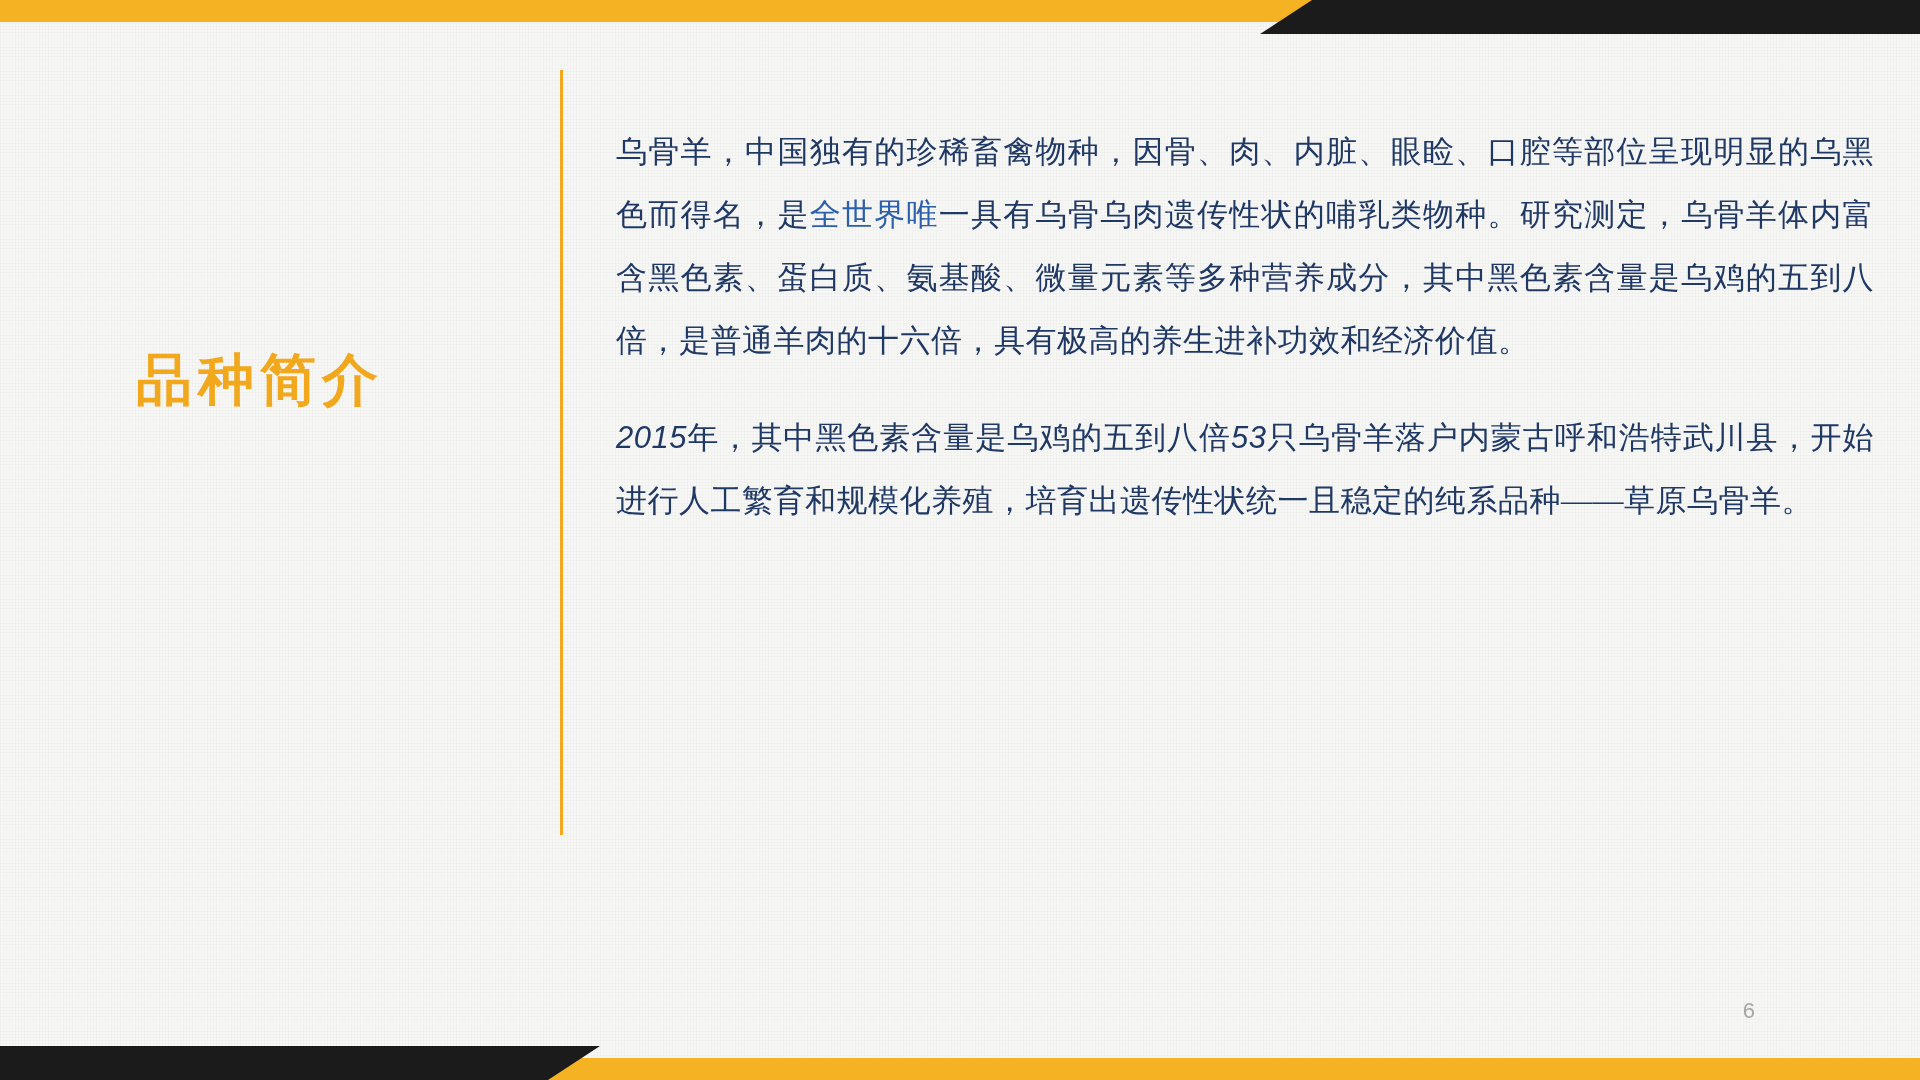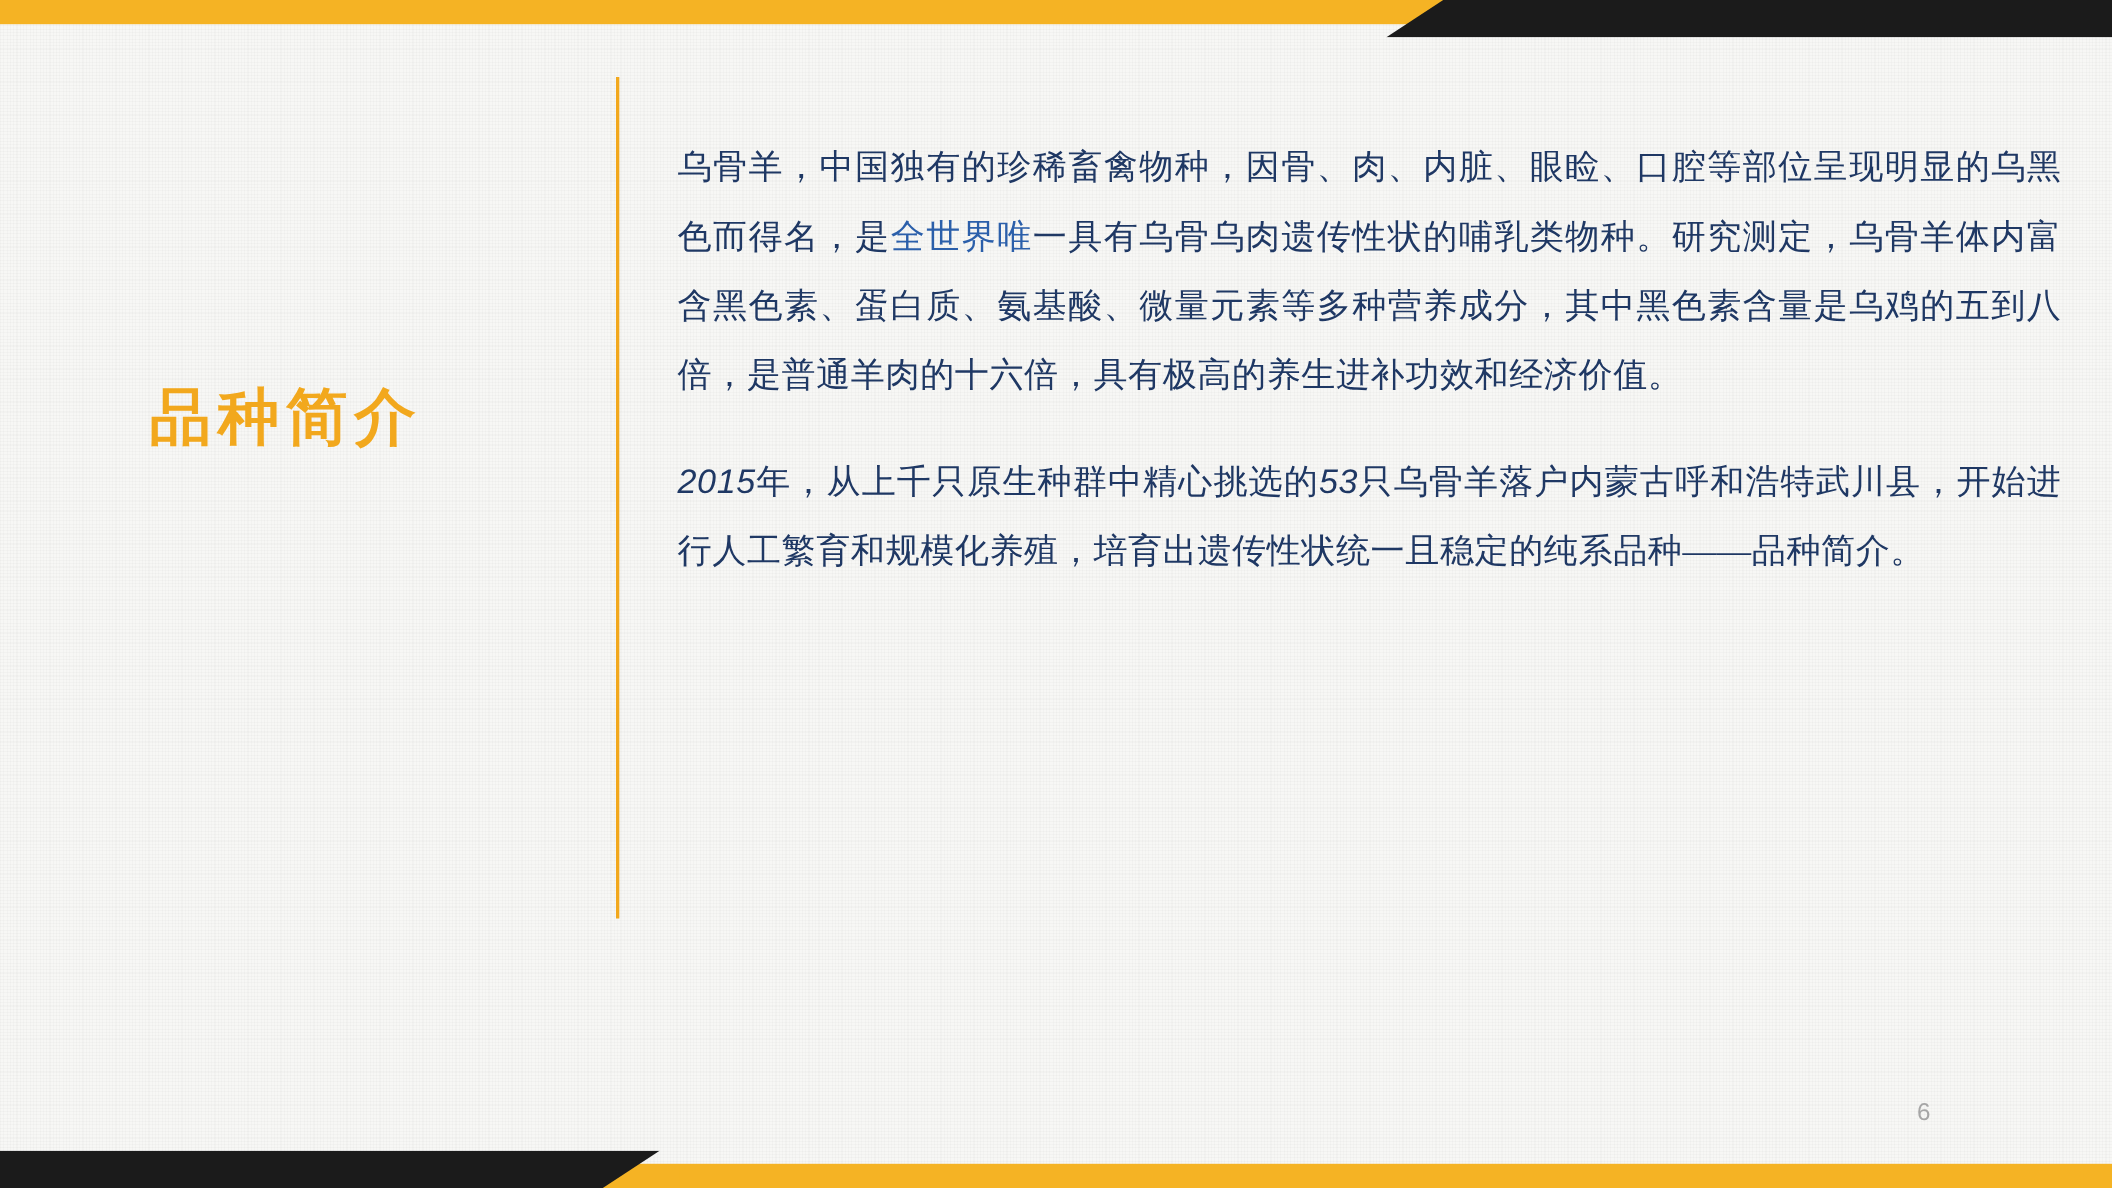--- a/index.html
+++ b/index.html
@@ -137,17 +137,17 @@
   <div class="bot-yellow"></div>
   <div class="bot-yellow-head"></div>
   <div class="bot-black"></div>
 
   <div class="title">品种简介</div>
 
   <div class="divider"></div>
 
   <div class="body">
     <p><span><span class="hl-dark">乌骨羊，中国独有的珍稀畜禽物种，因骨、肉、内脏、眼睑、口腔等部位呈现明显的乌黑色而得名，是</span><span class="hl-blue">全世界唯</span><span class="hl-dark">一具有乌骨乌肉遗传性状的哺乳类物种。研究测定，乌骨羊体内富含黑色素、蛋白质、氨基酸、微量元素等多种营养成分，其中黑色素含量是乌鸡的五到八倍，是普通羊肉的十六倍，具有极高的养生进补功效和经济价值。</span></span></p>
-    <p class="gap2"><span><span class="num">2015</span><span class="hl-dark">年，从上千只原生种群中精心挑选的</span><span class="num">53</span><span class="hl-dark">只乌骨羊落户内蒙古呼和浩特武川县，开始进行人工繁育和规模化养殖，培育出遗传性状统一且稳定的纯系品种——品种简介。</span></span></p>
+    <p class="gap2"><span><span class="num">2015</span><span class="hl-dark">年，其中黑色素含量是乌鸡的五到八倍</span><span class="num">53</span><span class="hl-dark">只乌骨羊落户内蒙古呼和浩特武川县，开始进行人工繁育和规模化养殖，培育出遗传性状统一且稳定的纯系品种——草原乌骨羊。</span></span></p>
   </div>
 
   <div class="page-num">6</div>
 </div>
 
 </body></html>

